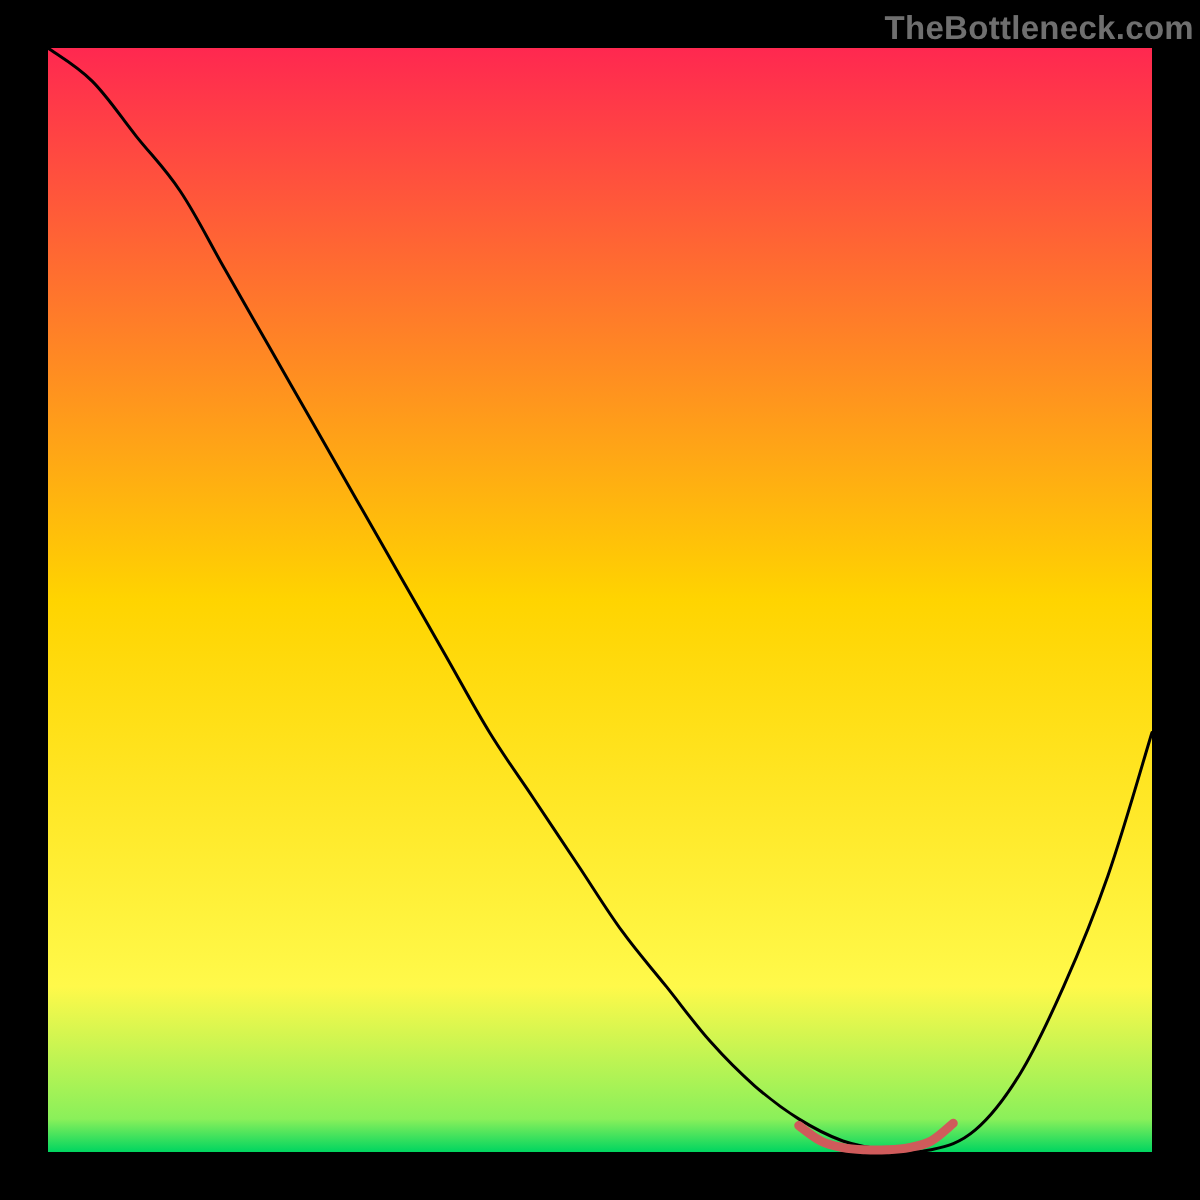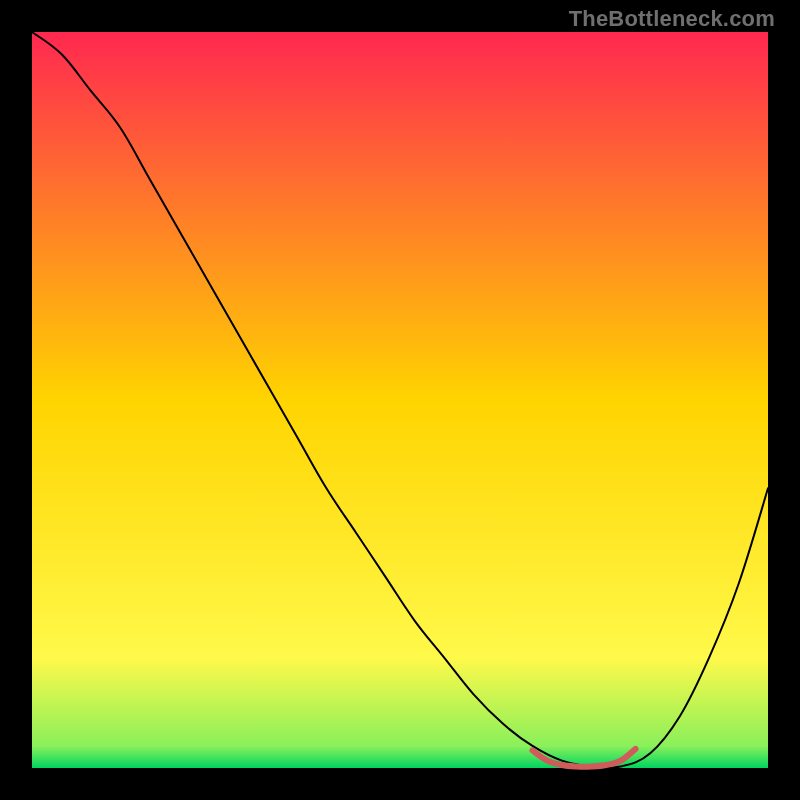--- a/index.html
+++ b/index.html
@@ -14,21 +14,21 @@
     position: absolute;
     left: 0;
     top: 0;
     width: 800px;
     height: 800px;
     background: #000;
   }
   .watermark {
     position: absolute;
     top: 6px;
-    right: 25px;
+    right: 4px;
     color: #6f6f6f;
     font-family: Arial, Helvetica, sans-serif;
     font-size: 22px;
     font-weight: 600;
     letter-spacing: 0.2px;
     user-select: none;
   }
   svg.plot {
     position: absolute;
     left: 0;

